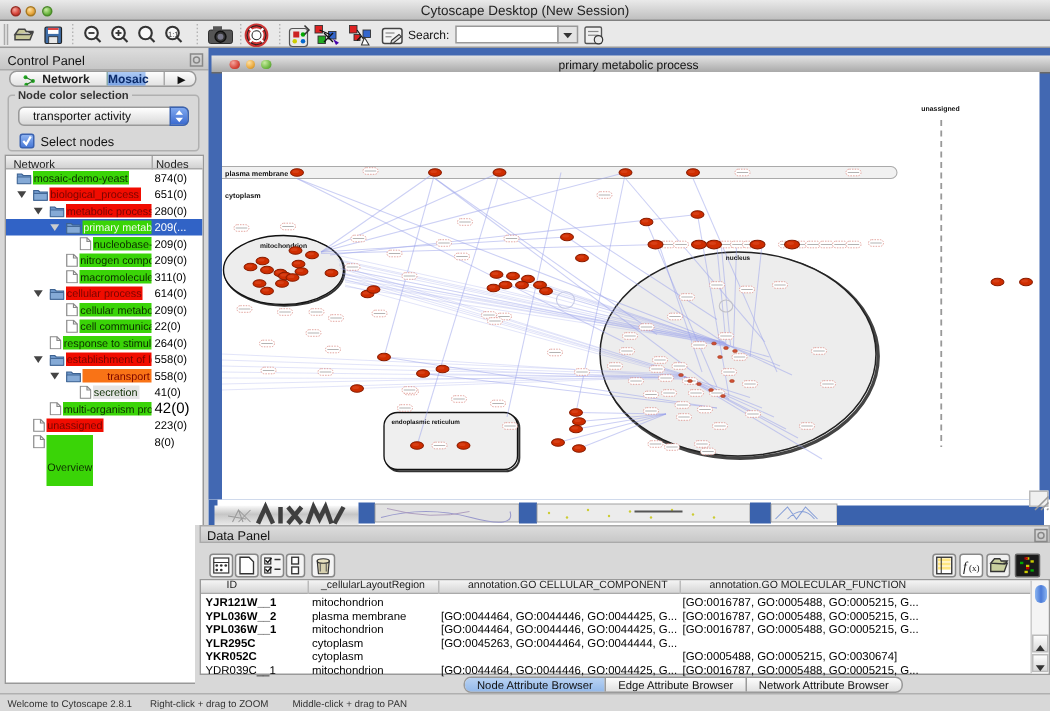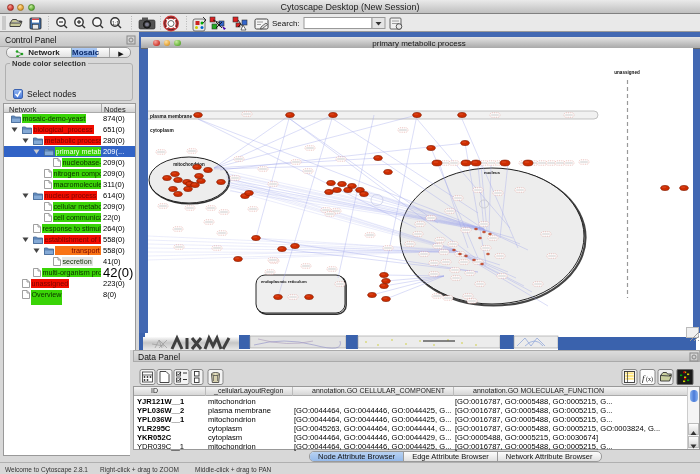--- a/index.html
+++ b/index.html
@@ -117,20 +117,27 @@
           <circle cx="2.5" cy="6.5" r="1.3" fill="#2a2"></circle>
           <path d="M2,1.5 L7,4 L2.5,6.5" stroke="#272" stroke-width="0.7" fill="none"></path>
         </svg>
       <span style="margin-left:10px">Network</span></div>
     <div class="abs" style="left:64px;top:0;width:26px;height:11px;background:linear-gradient(#aecbf5,#6f9ae0);border-left:1px solid #8aa;font-size:8px;font-weight:bold;color:#0a2a6a;text-align:right;line-height:10px">Mosaic</div>
     <div class="abs" style="left:102px;top:0;width:23px;height:11px;border-left:1px solid #aaa;text-align:center;font-size:7px;line-height:11px;color:#111">▶</div>
   </div>
 
   <div class="abs" style="left:5px;top:31px;width:128px;height:38px;border:1px solid #b0b0b0;border-radius:3px"></div>
   <div class="abs" style="left:10px;top:27px;background:#d8d8d8;padding:0 2px;font-size:7.5px;font-weight:bold;color:#333">Node color selection</div>
+  <div class="abs" style="left:12px;top:39px;width:114px;height:13px;border:1px solid #999;border-radius:4px;background:linear-gradient(#ffffff,#d8d8d8);font-size:8px;line-height:12px;color:#111;padding-left:9px">transporter activity
+    <div class="abs" style="right:-1px;top:-1px;width:13px;height:13px;border-radius:0 4px 4px 0;background:linear-gradient(#7fa8ef,#3a6ad0);border:1px solid #3a62b0">
+      <svg style="display:block" width="11" height="11" viewBox="0 0 11 11">
+          <path d="M3,4.5 l2.5,-3 2.5,3 z M3,6.5 l2.5,3 2.5,-3 z" fill="#fff"></path>
+        </svg>
+    </div>
+  </div>
   <div class="abs" style="left:13px;top:57px;width:10px;height:10px;background:linear-gradient(#8fb4f2,#4a7ad8);border:1px solid #3a62b0;border-radius:2px">
     <svg style="display:block" width="8" height="8" viewBox="0 0 8 8">
         <path d="M1.5,4 l2,2.2 L6.5,1" stroke="#fff" stroke-width="1.5" fill="none"></path>
       </svg>
   </div>
   <div class="abs" style="left:27px;top:57px;font-size:8.5px;color:#111">Select nodes</div>
 
   <div class="abs" style="left:3px;top:71px;width:133px;height:353px;background:#fff;border:1px solid #999">
     <div class="abs" style="left:0;top:0;width:131px;height:9px;background:linear-gradient(#f2f2f2,#d2d2d2);border-bottom:1px solid #aaa">
       <span class="abs" style="left:5px;top:0.5px;font-size:7.5px;color:#222">Network</span>
@@ -191,21 +198,21 @@
           </svg>
 <div style="position:absolute;left:48.5px;top:179px;height:9px;max-width:48.5px;overflow:hidden;background:#3ad407;color:#0c2e00;font-size:7.2px;line-height:9px;white-space:nowrap;padding:0 1px">macromolecule</div>
 <div style="position:absolute;left:99px;top:179px;height:9px;color:#000;font-size:7.5px;line-height:9px;white-space:nowrap">311(0)</div>
 <svg style="position:absolute;left:17.5px;top:191px" width="7" height="7" viewBox="0 0 7 7">
             <path d="M0.5,1.5 h6 l-3,4.5 z" fill="#444"></path>
           </svg>
 <svg style="position:absolute;left:28.5px;top:190px" width="10" height="9" viewBox="0 0 10 9">
             <path d="M0.5,2 l3,0 1,1 5,0 0,5.5 -9,0 z" fill="#6d96c9" stroke="#3d6291" stroke-width="0.8"></path>
             <path d="M0.5,4 h9 v4.5 h-9 z" fill="#85aad6" stroke="#3d6291" stroke-width="0.6"></path>
           </svg>
-<div style="position:absolute;left:39.5px;top:190px;height:9px;max-width:57.5px;overflow:hidden;background:#f10c00;color:#7a0500;font-size:7.2px;line-height:9px;white-space:nowrap;padding:0 1px">nucleus process</div>
+<div style="position:absolute;left:39.5px;top:190px;height:9px;max-width:57.5px;overflow:hidden;background:#f10c00;color:#7a0500;font-size:7.2px;line-height:9px;white-space:nowrap;padding:0 1px">cellular process</div>
 <div style="position:absolute;left:99px;top:190px;height:9px;color:#000;font-size:7.5px;line-height:9px;white-space:nowrap">614(0)</div>
 <svg style="position:absolute;left:39.5px;top:201px" width="8" height="9" viewBox="0 0 8 9">
             <path d="M0.5,0.5 h4.5 l2.5,2.5 v5.5 h-7 z" fill="#fff" stroke="#888" stroke-width="0.8"></path>
             <path d="M5,0.5 v2.5 h2.5" fill="none" stroke="#888" stroke-width="0.8"></path>
           </svg>
 <div style="position:absolute;left:48.5px;top:201px;height:9px;max-width:48.5px;overflow:hidden;background:#3ad407;color:#0c2e00;font-size:7.2px;line-height:9px;white-space:nowrap;padding:0 1px">cellular metabo</div>
 <div style="position:absolute;left:99px;top:201px;height:9px;color:#000;font-size:7.5px;line-height:9px;white-space:nowrap">209(0)</div>
 <svg style="position:absolute;left:39.5px;top:212px" width="8" height="9" viewBox="0 0 8 9">
             <path d="M0.5,0.5 h4.5 l2.5,2.5 v5.5 h-7 z" fill="#fff" stroke="#888" stroke-width="0.8"></path>
             <path d="M5,0.5 v2.5 h2.5" fill="none" stroke="#888" stroke-width="0.8"></path>
@@ -240,32 +247,32 @@
             <path d="M0.5,0.5 h4.5 l2.5,2.5 v5.5 h-7 z" fill="#fff" stroke="#888" stroke-width="0.8"></path>
             <path d="M5,0.5 v2.5 h2.5" fill="none" stroke="#888" stroke-width="0.8"></path>
           </svg>
 <div style="position:absolute;left:57.5px;top:256px;height:9px;max-width:39.5px;overflow:hidden;background:#e5e5e5;color:#0c2e00;font-size:7.2px;line-height:9px;white-space:nowrap;padding:0 1px">secretion</div>
 <div style="position:absolute;left:99px;top:256px;height:9px;color:#000;font-size:7.5px;line-height:9px;white-space:nowrap">41(0)</div>
 <svg style="position:absolute;left:28.5px;top:267px" width="8" height="9" viewBox="0 0 8 9">
             <path d="M0.5,0.5 h4.5 l2.5,2.5 v5.5 h-7 z" fill="#fff" stroke="#888" stroke-width="0.8"></path>
             <path d="M5,0.5 v2.5 h2.5" fill="none" stroke="#888" stroke-width="0.8"></path>
           </svg>
 <div style="position:absolute;left:37.5px;top:267px;height:9px;max-width:59.5px;overflow:hidden;background:#3ad407;color:#0c2e00;font-size:7.2px;line-height:9px;white-space:nowrap;padding:0 1px">multi-organism pro</div>
-<div style="position:absolute;left:99px;top:267px;height:9px;color:#000;font-size:13px;line-height:9px;white-space:nowrap">42(0)</div>
+<div style="position:absolute;left:99px;top:267px;height:9px;color:#000;font-size:10px;line-height:9px;white-space:nowrap">42(0)</div>
 <svg style="position:absolute;left:17.5px;top:278px" width="8" height="9" viewBox="0 0 8 9">
             <path d="M0.5,0.5 h4.5 l2.5,2.5 v5.5 h-7 z" fill="#fff" stroke="#888" stroke-width="0.8"></path>
             <path d="M5,0.5 v2.5 h2.5" fill="none" stroke="#888" stroke-width="0.8"></path>
           </svg>
 <div style="position:absolute;left:26.5px;top:278px;height:9px;max-width:70.5px;overflow:hidden;background:#f10c00;color:#7a0500;font-size:7.2px;line-height:9px;white-space:nowrap;padding:0 1px">unassigned</div>
 <div style="position:absolute;left:99px;top:278px;height:9px;color:#000;font-size:7.5px;line-height:9px;white-space:nowrap">223(0)</div>
 <svg style="position:absolute;left:17.5px;top:289px" width="8" height="9" viewBox="0 0 8 9">
             <path d="M0.5,0.5 h4.5 l2.5,2.5 v5.5 h-7 z" fill="#fff" stroke="#888" stroke-width="0.8"></path>
             <path d="M5,0.5 v2.5 h2.5" fill="none" stroke="#888" stroke-width="0.8"></path>
           </svg>
-<div style="position:absolute;left:26.5px;top:289px;height:15px;max-width:70.5px;overflow:hidden;background:#3ad407;color:#0c2e00;font-size:7.2px;line-height:9px;white-space:nowrap;padding:0 1px">Overview</div>
+<div style="position:absolute;left:26.5px;top:289px;height:25px;max-width:70.5px;overflow:hidden;background:#3ad407;color:#0c2e00;font-size:7.2px;line-height:9px;white-space:nowrap;padding:17px 1px">Overview</div>
 <div style="position:absolute;left:99px;top:289px;height:9px;color:#000;font-size:7.5px;line-height:9px;white-space:nowrap">8(0)</div>
         </div>
     </div>
   </div>
 </div>
 
 <div class="abs" style="left:139px;top:32px;width:561px;height:318px;background:#4268b2">
   <div class="abs" style="left:2px;top:5px;width:559px;height:11.5px;background:linear-gradient(#e4e4e4,#a9a9a9);border-bottom:1px solid #686868">
     <div class="abs" style="left:12px;top:2.5px;width:6.5px;height:6.5px;border-radius:50%;background:radial-gradient(circle at 35% 30%,#f5a59d,#d6453a 60%,#a32d24)"></div>
     <div class="abs" style="left:22.5px;top:2.5px;width:6.5px;height:6.5px;border-radius:50%;background:radial-gradient(circle at 35% 30%,#ffe0a0,#e8a83e 60%,#b07c22)"></div>
@@ -979,26 +986,24 @@
 <div style="position:absolute;left:0;top:18px;width:553px;height:9px;font-size:7.6px;line-height:9px;white-space:nowrap">
       <span style="position:absolute;left:3px;font-weight:bold">YPL036W__1</span>
       <span style="position:absolute;left:74px">mitochondrion</span>
       <span style="position:absolute;left:160px">[GO:0044464, GO:0044446, GO:0044425, G...</span>
       <span style="position:absolute;left:321px">[GO:0016787, GO:0005488, GO:0005215, G...</span>
         </div>
 <div style="position:absolute;left:0;top:27px;width:553px;height:9px;font-size:7.6px;line-height:9px;white-space:nowrap">
       <span style="position:absolute;left:3px;font-weight:bold">YLR295C</span>
       <span style="position:absolute;left:74px">cytoplasm</span>
       <span style="position:absolute;left:160px">[GO:0045263, GO:0044464, GO:0044444, G...</span>
-      <span style="position:absolute;left:321px">[GO:0016787, GO:0005488, GO:0005215, GO:0003824, G...</span>
         </div>
 <div style="position:absolute;left:0;top:36px;width:553px;height:9px;font-size:7.6px;line-height:9px;white-space:nowrap">
       <span style="position:absolute;left:3px;font-weight:bold">YKR052C</span>
       <span style="position:absolute;left:74px">cytoplasm</span>
-      <span style="position:absolute;left:160px">[GO:0044464, GO:0044446, GO:0044429, G...</span>
       <span style="position:absolute;left:321px">[GO:0005488, GO:0005215, GO:0030674]</span>
         </div>
 <div style="position:absolute;left:0;top:45px;width:553px;height:9px;font-size:7.6px;line-height:9px;white-space:nowrap">
       <span style="position:absolute;left:3px;font-weight:normal">YDR039C__1</span>
       <span style="position:absolute;left:74px">mitochondrion</span>
       <span style="position:absolute;left:160px">[GO:0044464, GO:0044446, GO:0044425, G...</span>
       <span style="position:absolute;left:321px">[GO:0016787, GO:0005488, GO:0005215, G...</span>
         </div>
       </div>
 

